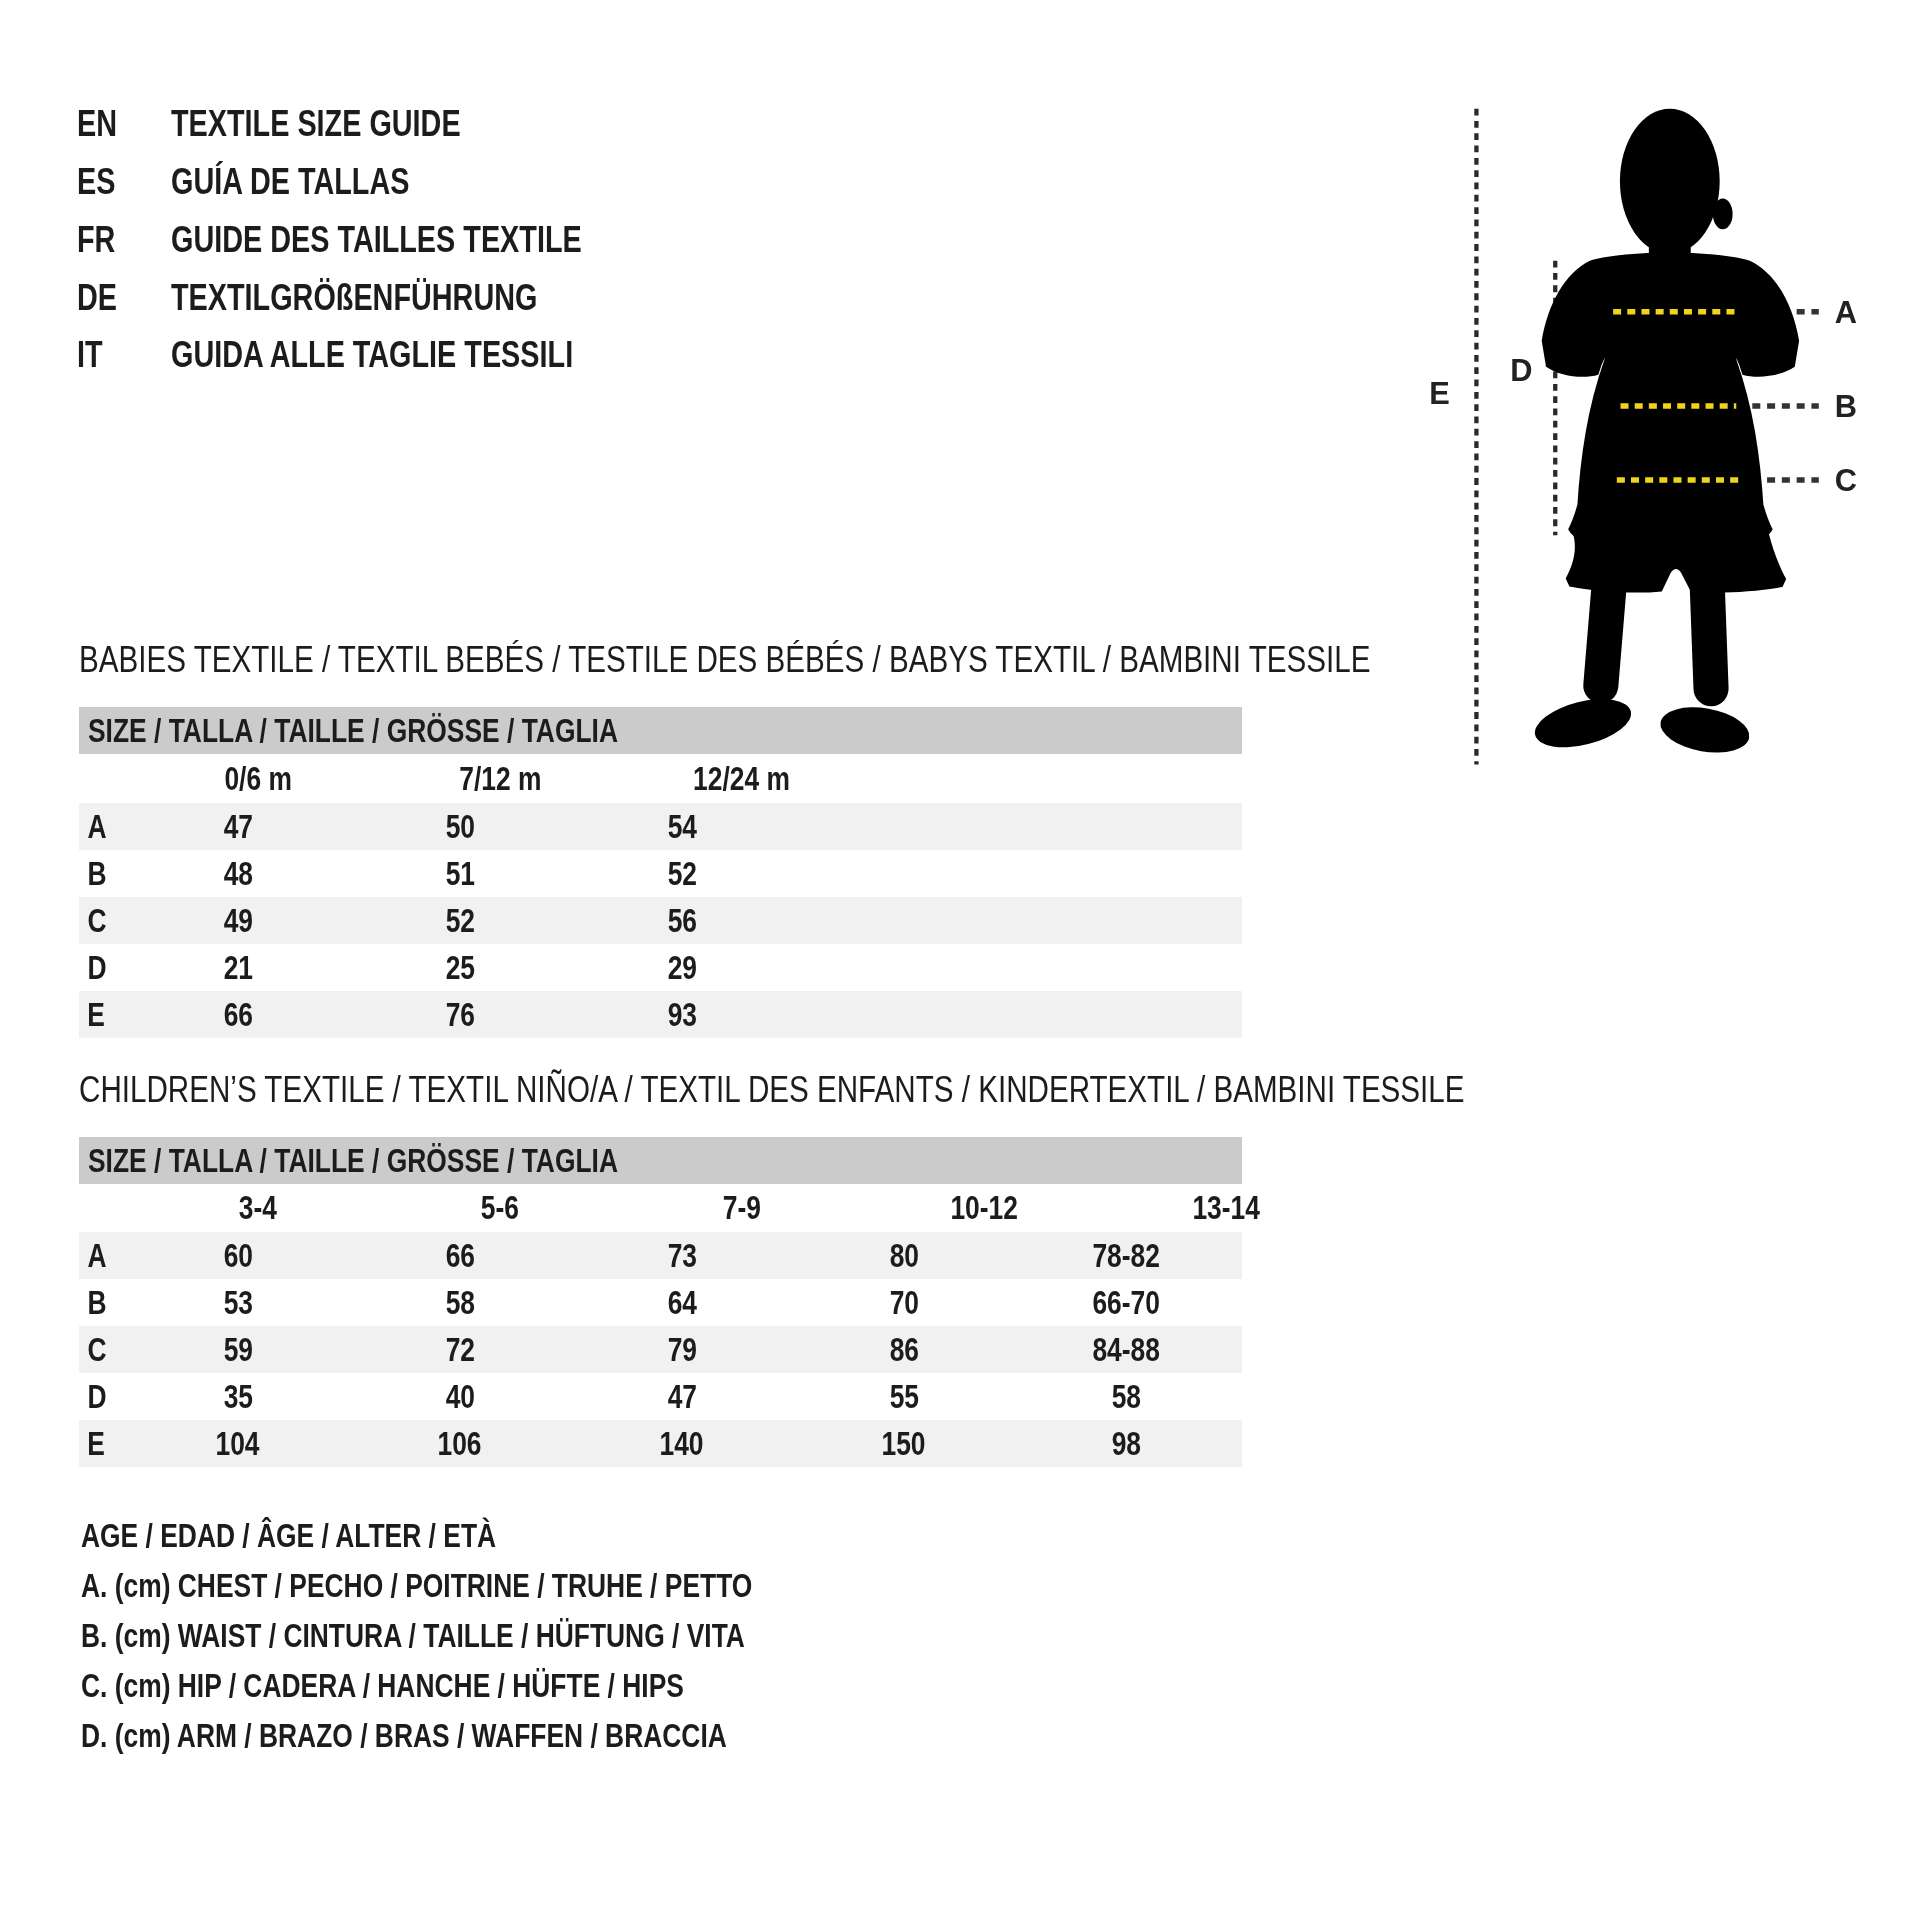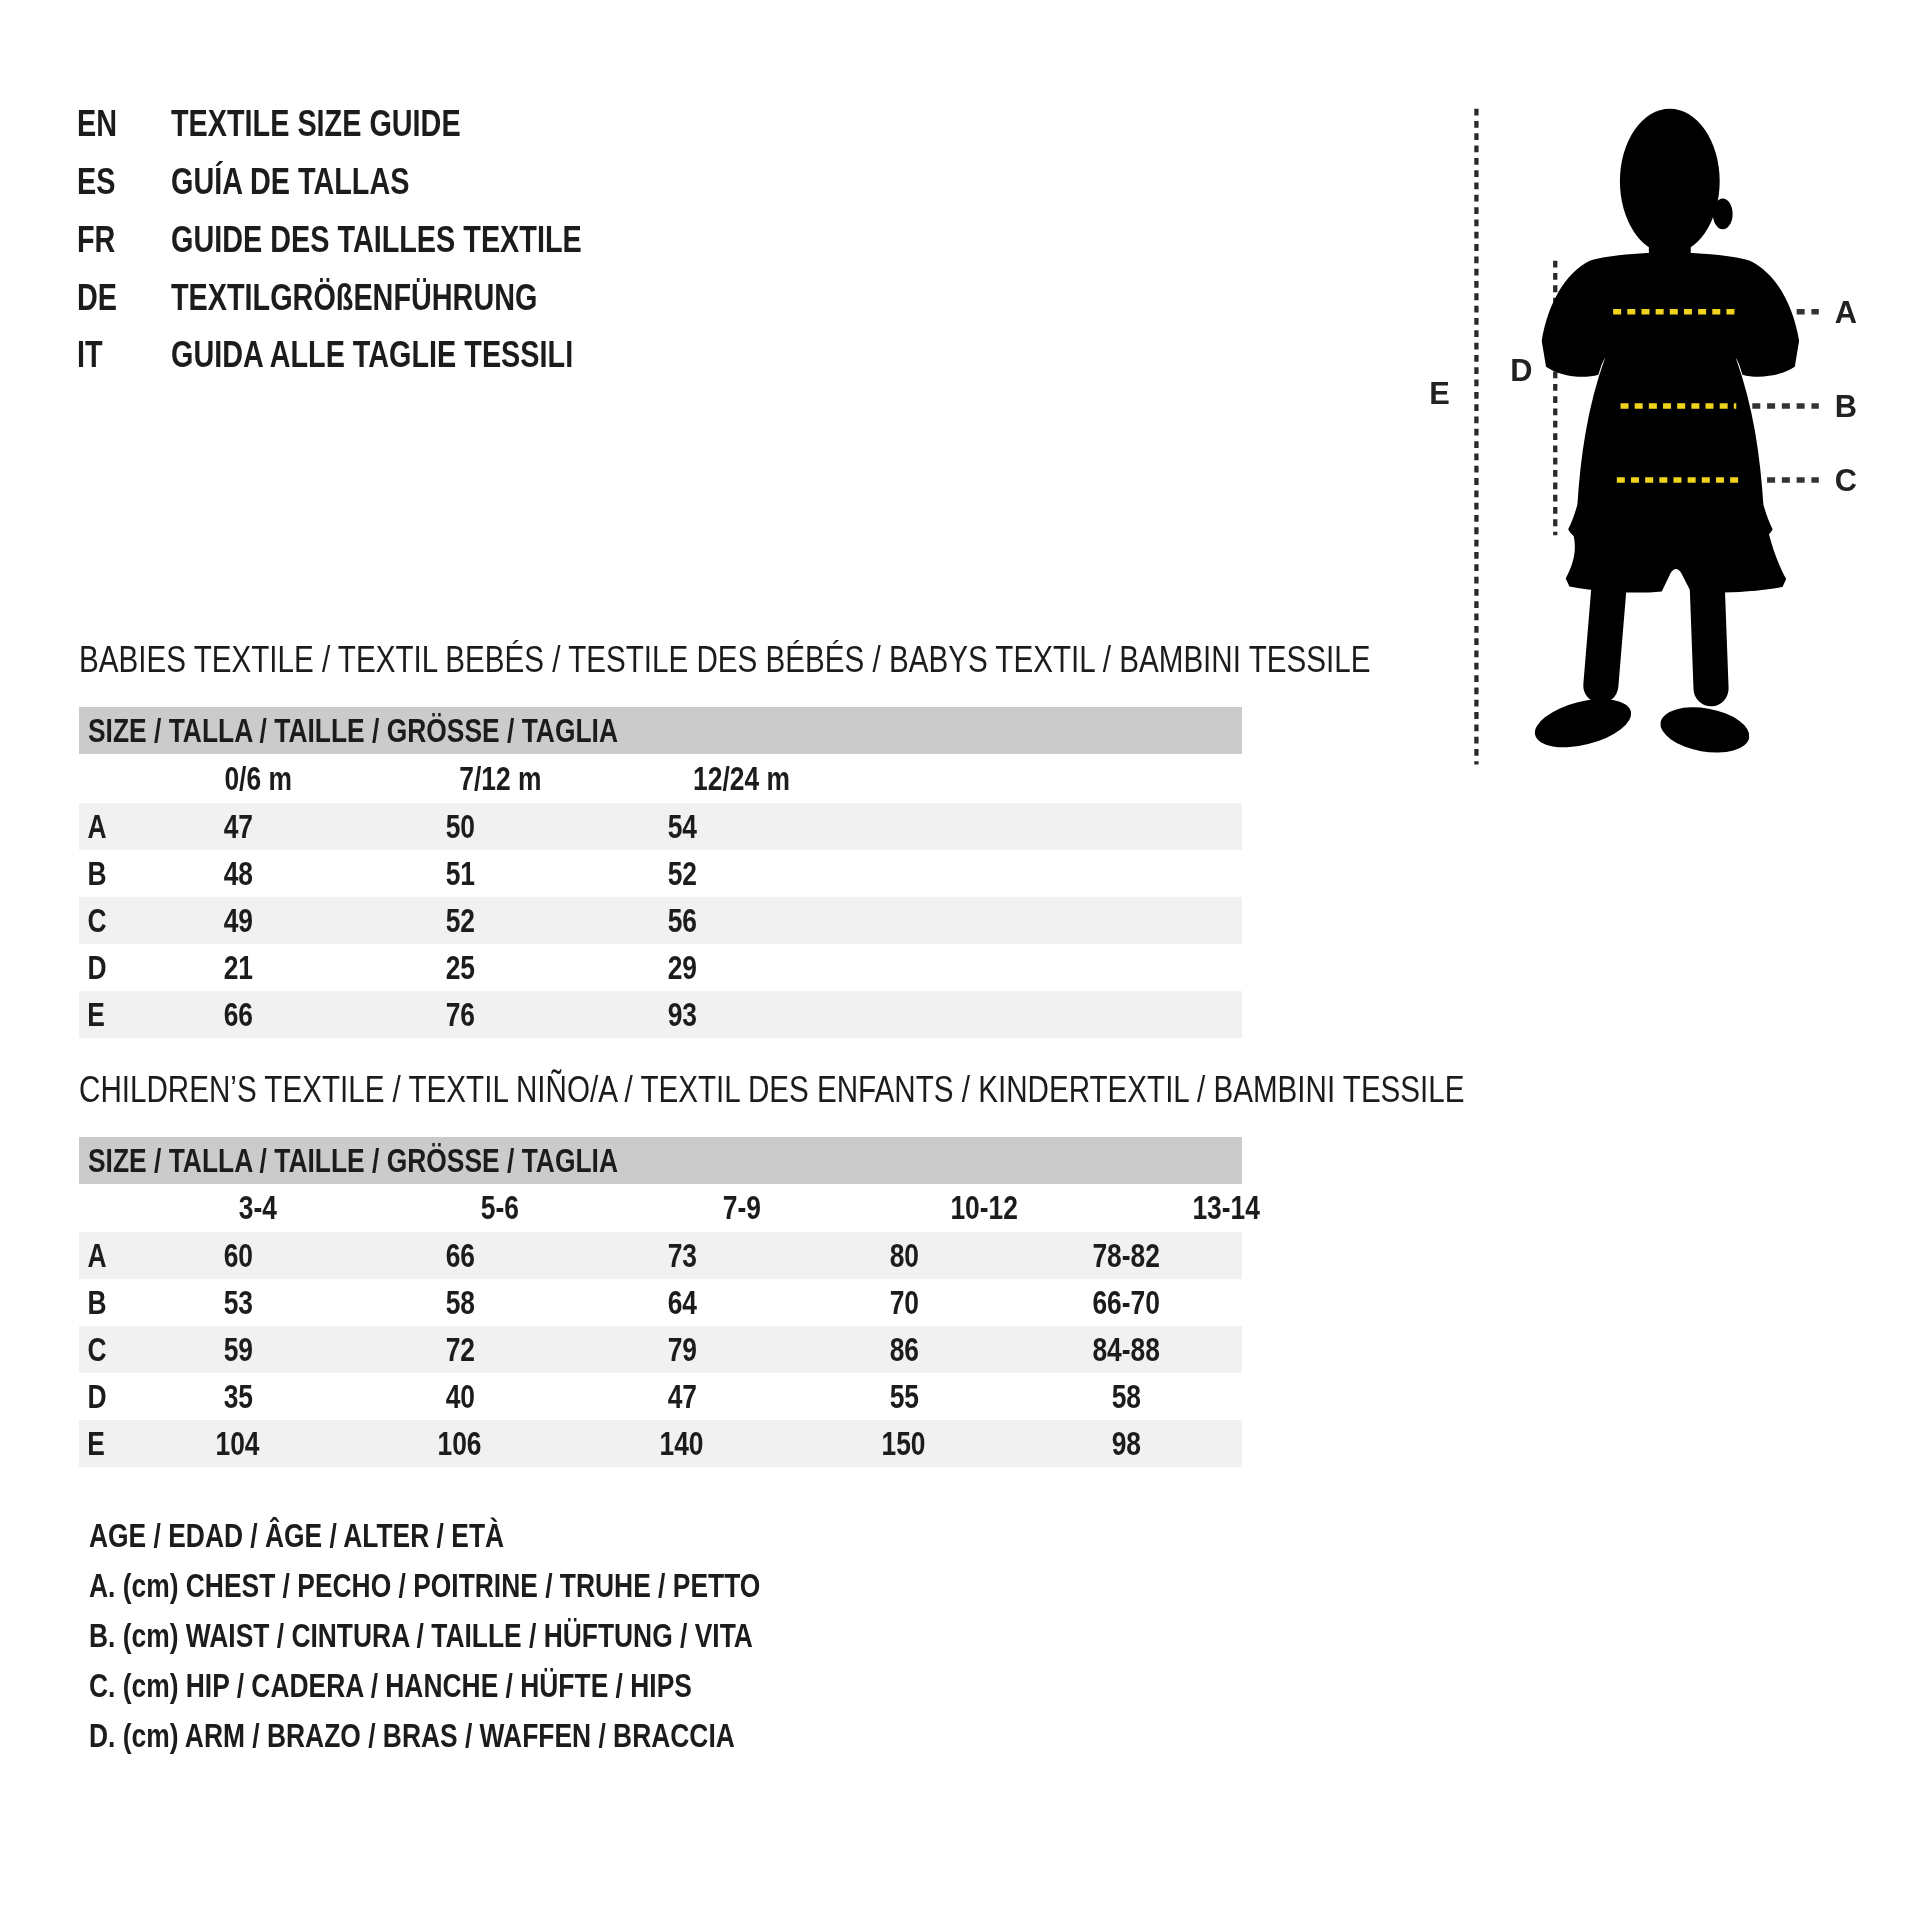--- a/index.html
+++ b/index.html
@@ -21,21 +21,21 @@
   
   .size-table { position:absolute; left:79px; width:1163px; font-weight:700; }
   .size-bar { height:47px; background:#cbcbcb; display:flex; align-items:center; padding-left:8.6px; box-sizing:border-box; font-size:33px; }
   .cols-row { height:49px; display:flex; align-items:center; font-size:33px;gap:20px; }
   .data-row { height:47px; display:flex; align-items:center; font-size:33px; }
   .data-row.stripe { background:#f1f1f1; }
   .cell-label { width:48px; flex:0 0 48px; padding-left:6.2px; box-sizing:border-box; }
   .cell { width:222px; flex:0 0 222px; text-align:center; }
 
   
-  .legend-line { position:absolute; left:89px; height:37px; display:flex; align-items:center; font-size:33px; font-weight:700; }
+  .legend-line { position:absolute; left:81px; height:37px; display:flex; align-items:center; font-size:33px; font-weight:700; }
 
   
   .figure { position:absolute; left:1405px; top:99px; width:468px; height:672px; }
   .figure text { font-family:"Liberation Sans", sans-serif; font-weight:700; font-size:50px; fill:#222222; text-anchor:middle; }
 </style>
 </head>
 <body>
 
 <div class="canvas">
 

